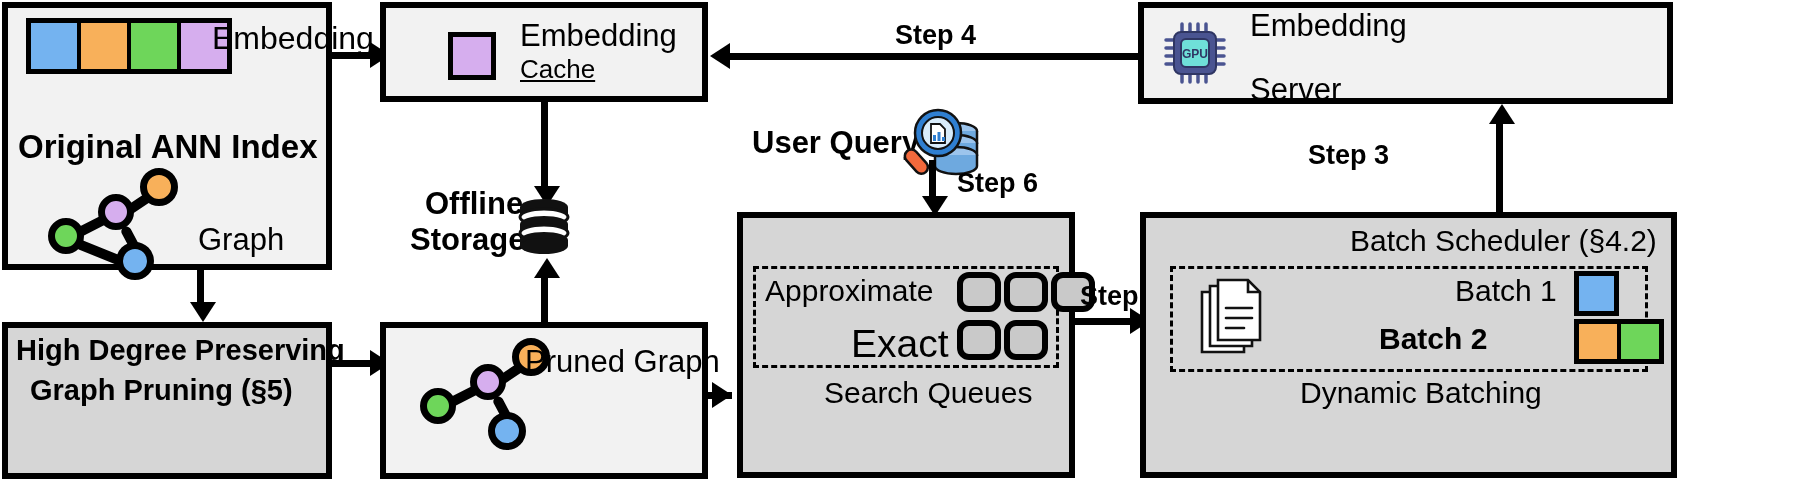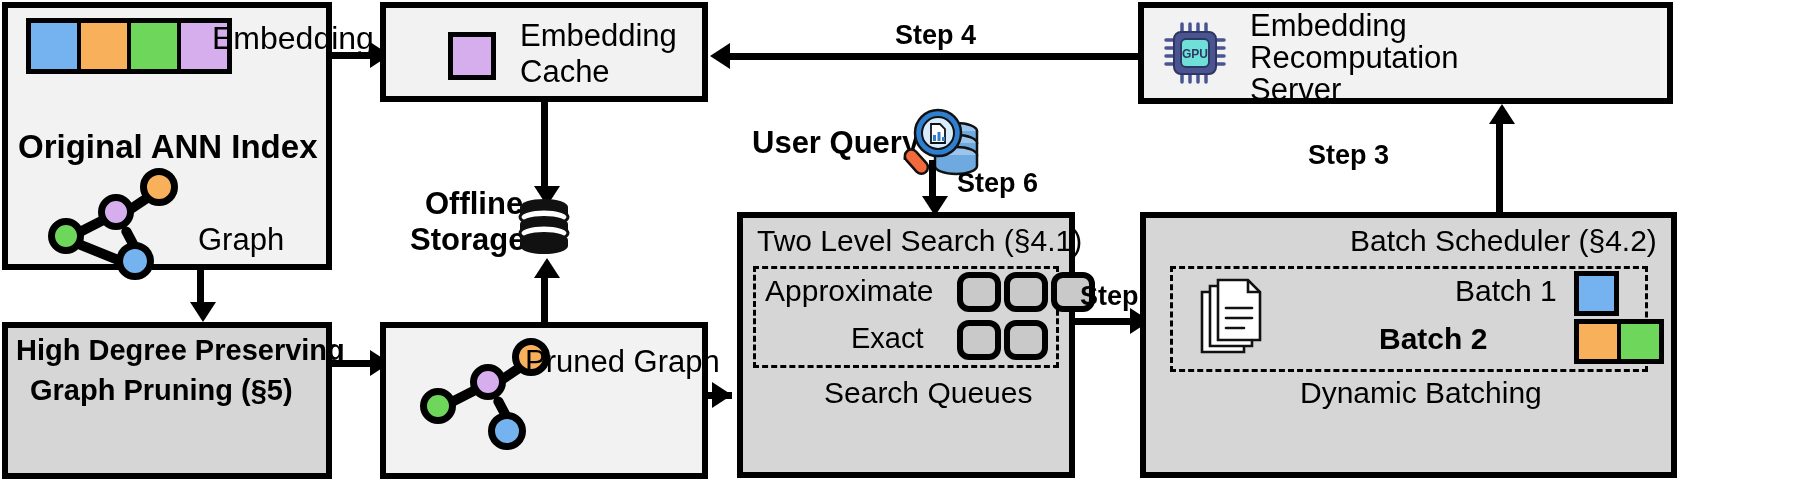--- a/index.html
+++ b/index.html
@@ -71,21 +71,21 @@
   </div>
   <div class="lbl" style="left:198px;top:222px;font-size:31px;">Graph</div>
 
   <div class="bar-h" style="left:332px;top:52px;width:42px;"></div>
   <div class="tri tri-r" style="left:370px;top:42px;"></div>
 
   <div class="box" style="left:380px;top:2px;width:328px;height:100px;">
   </div>
   <div class="swatch" style="position:absolute;left:448px;top:32px;width:48px;height:48px;background:#d6aeee;"></div>
   <div class="lbl" style="left:520px;top:18px;font-size:31px;">Embedding</div>
-  <div class="lbl" style="left:520px;top:54px;font-size:31px;">Cache</div>
+  <div class="lbl" style="left:520px;top:54px;font-size:26px;text-decoration:underline;">Cache</div>
 
   <div class="lbl bold" style="left:895px;top:20px;font-size:27px;">Step 4</div>
   <div class="bar-h" style="left:728px;top:53px;width:412px;"></div>
   <div class="tri tri-l" style="left:710px;top:43px;"></div>
 
   <div class="box" style="left:1138px;top:2px;width:535px;height:102px;">
   </div>
 
   <div style="position:absolute;left:1162px;top:20px;width:66px;height:66px;">
     <svg width="66" height="66" viewBox="0 0 66 66">
@@ -106,21 +106,20 @@
           <line x1="53" y1="28" x2="62" y2="28"></line>
         <line x1="53" y1="36" x2="62" y2="36"></line>
           <line x1="53" y1="44" x2="62" y2="44"></line>
       </g>
       <rect x="12" y="12" width="42" height="42" rx="7" fill="#4a5491" stroke="#2f3663" stroke-width="2"></rect>
       <rect x="19" y="19" width="28" height="28" rx="5" fill="#6fe0d8" stroke="#2f3663" stroke-width="2"></rect>
       <text x="33" y="38" font-family="'Liberation Sans',sans-serif" font-size="12" font-weight="bold" fill="#2f3663" text-anchor="middle">GPU</text>
     </svg>
   </div>
   <div class="lbl" style="left:1250px;top:8px;font-size:31px;">Embedding</div>
-  <div class="lbl" style="left:1250px;top:40px;font-size:31px;">Recomputation</div>
   <div class="lbl" style="left:1250px;top:72px;font-size:31px;">Server</div>
 
   <div class="bar-v" style="left:541px;top:102px;height:88px;"></div>
   <div class="tri tri-d" style="left:534px;top:186px;"></div>
 
   <div class="lbl bold" style="left:425px;top:186px;font-size:31px;">Offline</div>
   <div class="lbl bold" style="left:410px;top:222px;font-size:31px;">Storage</div>
   <div class="cyl" style="left:518px;top:198px;width:52px;height:56px;">
     <svg width="52" height="56" viewBox="0 0 52 56">
       <ellipse cx="26" cy="9" rx="24" ry="8" fill="#111"></ellipse>
@@ -162,29 +161,28 @@
       <rect x="42" y="33" width="3" height="4" fill="#2f7fd1"></rect>
     </svg>
   </div>
 
   <div class="lbl bold" style="left:957px;top:168px;font-size:27px;">Step 6</div>
   <div class="bar-v" style="left:929px;top:160px;height:42px;"></div>
   <div class="tri tri-d" style="left:922px;top:196px;"></div>
 
   <div class="box gray" style="left:737px;top:212px;width:338px;height:266px;">
   </div>
-  <div class="lbl" style="left:757px;top:224px;font-size:30px;">Two Level Search (§4.1)</div>
   <div class="dashed" style="left:753px;top:266px;width:306px;height:102px;"></div>
 
   <div class="lbl" style="left:765px;top:274px;font-size:30px;">Approximate</div>
   <div class="pill" style="position:absolute;left:957px;top:272px;width:44px;height:40px;"></div>
   <div class="pill" style="position:absolute;left:1004px;top:272px;width:44px;height:40px;"></div>
   <div class="pill" style="position:absolute;left:1051px;top:272px;width:44px;height:40px;"></div>
 
-  <div class="lbl" style="left:851px;top:322px;font-size:29px;">Exact</div>
+  <div class="lbl" style="left:851px;top:322px;font-size:39px;">Exact</div>
   <div class="pill" style="position:absolute;left:957px;top:320px;width:44px;height:40px;"></div>
   <div class="pill" style="position:absolute;left:1004px;top:320px;width:44px;height:40px;"></div>
 
   <div class="lbl" style="left:824px;top:376px;font-size:30px;">Search Queues</div>
 
   <div class="lbl bold" style="left:1080px;top:281px;font-size:27px;">Step 2</div>
   <div class="bar-h" style="left:1075px;top:318px;width:60px;"></div>
   <div class="tri tri-r" style="left:1130px;top:308px;"></div>
 
   <div class="box gray" style="left:1140px;top:212px;width:537px;height:266px;">

